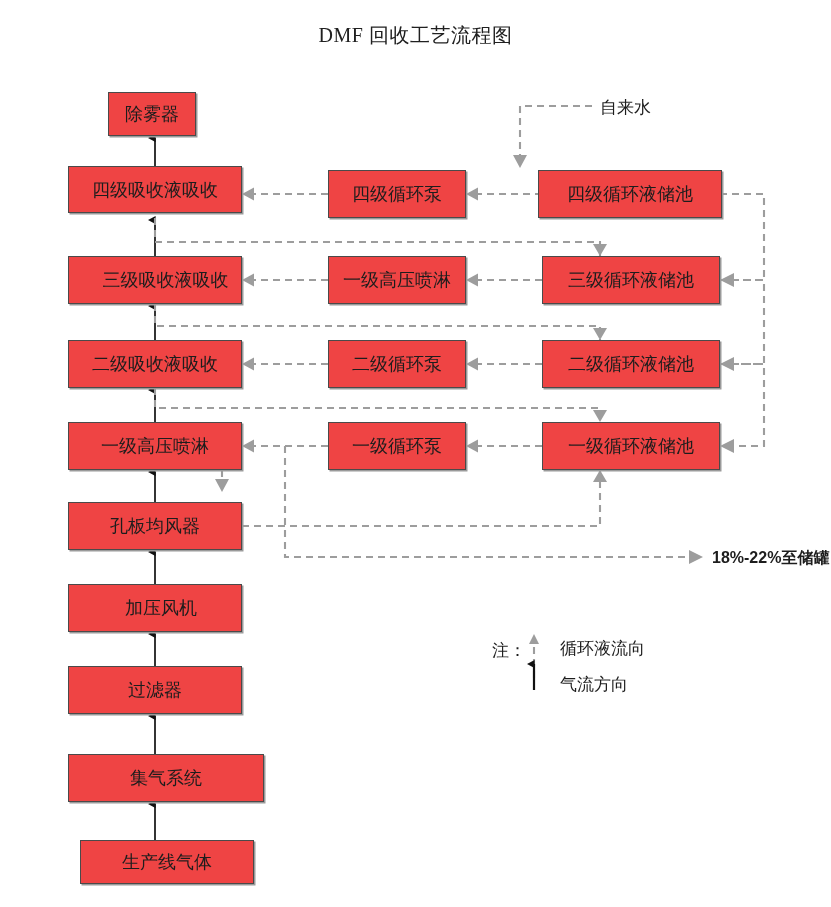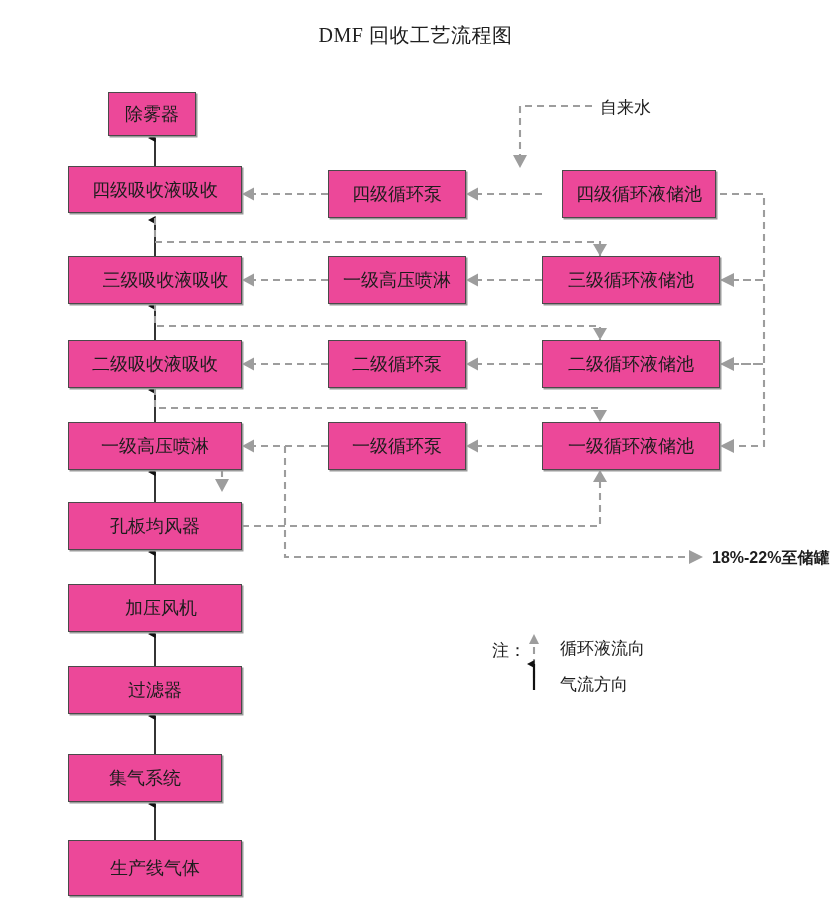--- a/index.html
+++ b/index.html
@@ -13,21 +13,21 @@
 
   .title{
     position:absolute;left:0;top:22px;width:831px;text-align:center;
     font-size:20px;letter-spacing:.5px;color:#202020;
     font-family:Liberation Serif, serif;
   }
 
   .node{
     position:absolute;box-sizing:border-box;
     border:1.3px solid #4a4a4a;
-    background:#ec4899;
+    background:#ef4444;
     display:flex;align-items:center;justify-content:center;
     font-size:18px;color:#1d1d1d;
     box-shadow:1.5px 1.5px 0 0 #9a9a9a;
     white-space:nowrap;
   }
 
   .freetext{
     position:absolute;font-size:17px;color:#1d1d1d;white-space:nowrap;
   }
   .freetext.bold{
@@ -138,29 +138,29 @@
   </svg>
 
   <div class="node" style="left:108px;top:92px;width:88px;height:44px;">除雾器</div>
   <div class="node" style="left:68px;top:166px;width:174px;height:47px;">四级吸收液吸收</div>
   <div class="node" style="left:68px;top:256px;width:174px;height:48px;padding-left:21px;">三级吸收液吸收</div>
   <div class="node" style="left:68px;top:340px;width:174px;height:48px;">二级吸收液吸收</div>
   <div class="node" style="left:68px;top:422px;width:174px;height:48px;">一级高压喷淋</div>
   <div class="node" style="left:68px;top:502px;width:174px;height:48px;">孔板均风器</div>
   <div class="node" style="left:68px;top:584px;width:174px;height:48px;padding-left:12px;">加压风机</div>
   <div class="node" style="left:68px;top:666px;width:174px;height:48px;">过滤器</div>
-  <div class="node" style="left:68px;top:754px;width:154px;height:48px;">集气系统</div>
-  <div class="node" style="left:68px;top:840px;width:174px;height:56px;">生产线气体</div>
+  <div class="node" style="left:68px;top:754px;width:196px;height:48px;">集气系统</div>
+  <div class="node" style="left:80px;top:840px;width:174px;height:44px;">生产线气体</div>
 
   <div class="node" style="left:328px;top:170px;width:138px;height:48px;">四级循环泵</div>
   <div class="node" style="left:328px;top:256px;width:138px;height:48px;">一级高压喷淋</div>
   <div class="node" style="left:328px;top:340px;width:138px;height:48px;">二级循环泵</div>
   <div class="node" style="left:328px;top:422px;width:138px;height:48px;">一级循环泵</div>
 
-  <div class="node" style="left:562px;top:170px;width:154px;height:48px;">四级循环液储池</div>
+  <div class="node" style="left:538px;top:170px;width:184px;height:48px;">四级循环液储池</div>
   <div class="node" style="left:542px;top:256px;width:178px;height:48px;">三级循环液储池</div>
   <div class="node" style="left:542px;top:340px;width:178px;height:48px;">二级循环液储池</div>
   <div class="node" style="left:542px;top:422px;width:178px;height:48px;">一级循环液储池</div>
 
   <div class="freetext" style="left:600px;top:96px;">自来水</div>
 
   <div class="freetext bold" style="left:712px;top:548px;">18%-22%至储罐</div>
 
   <div class="legend-label" style="left:492px;top:639px;">注：</div>
   <div class="legend-label" style="left:560px;top:637px;">循环液流向</div>

